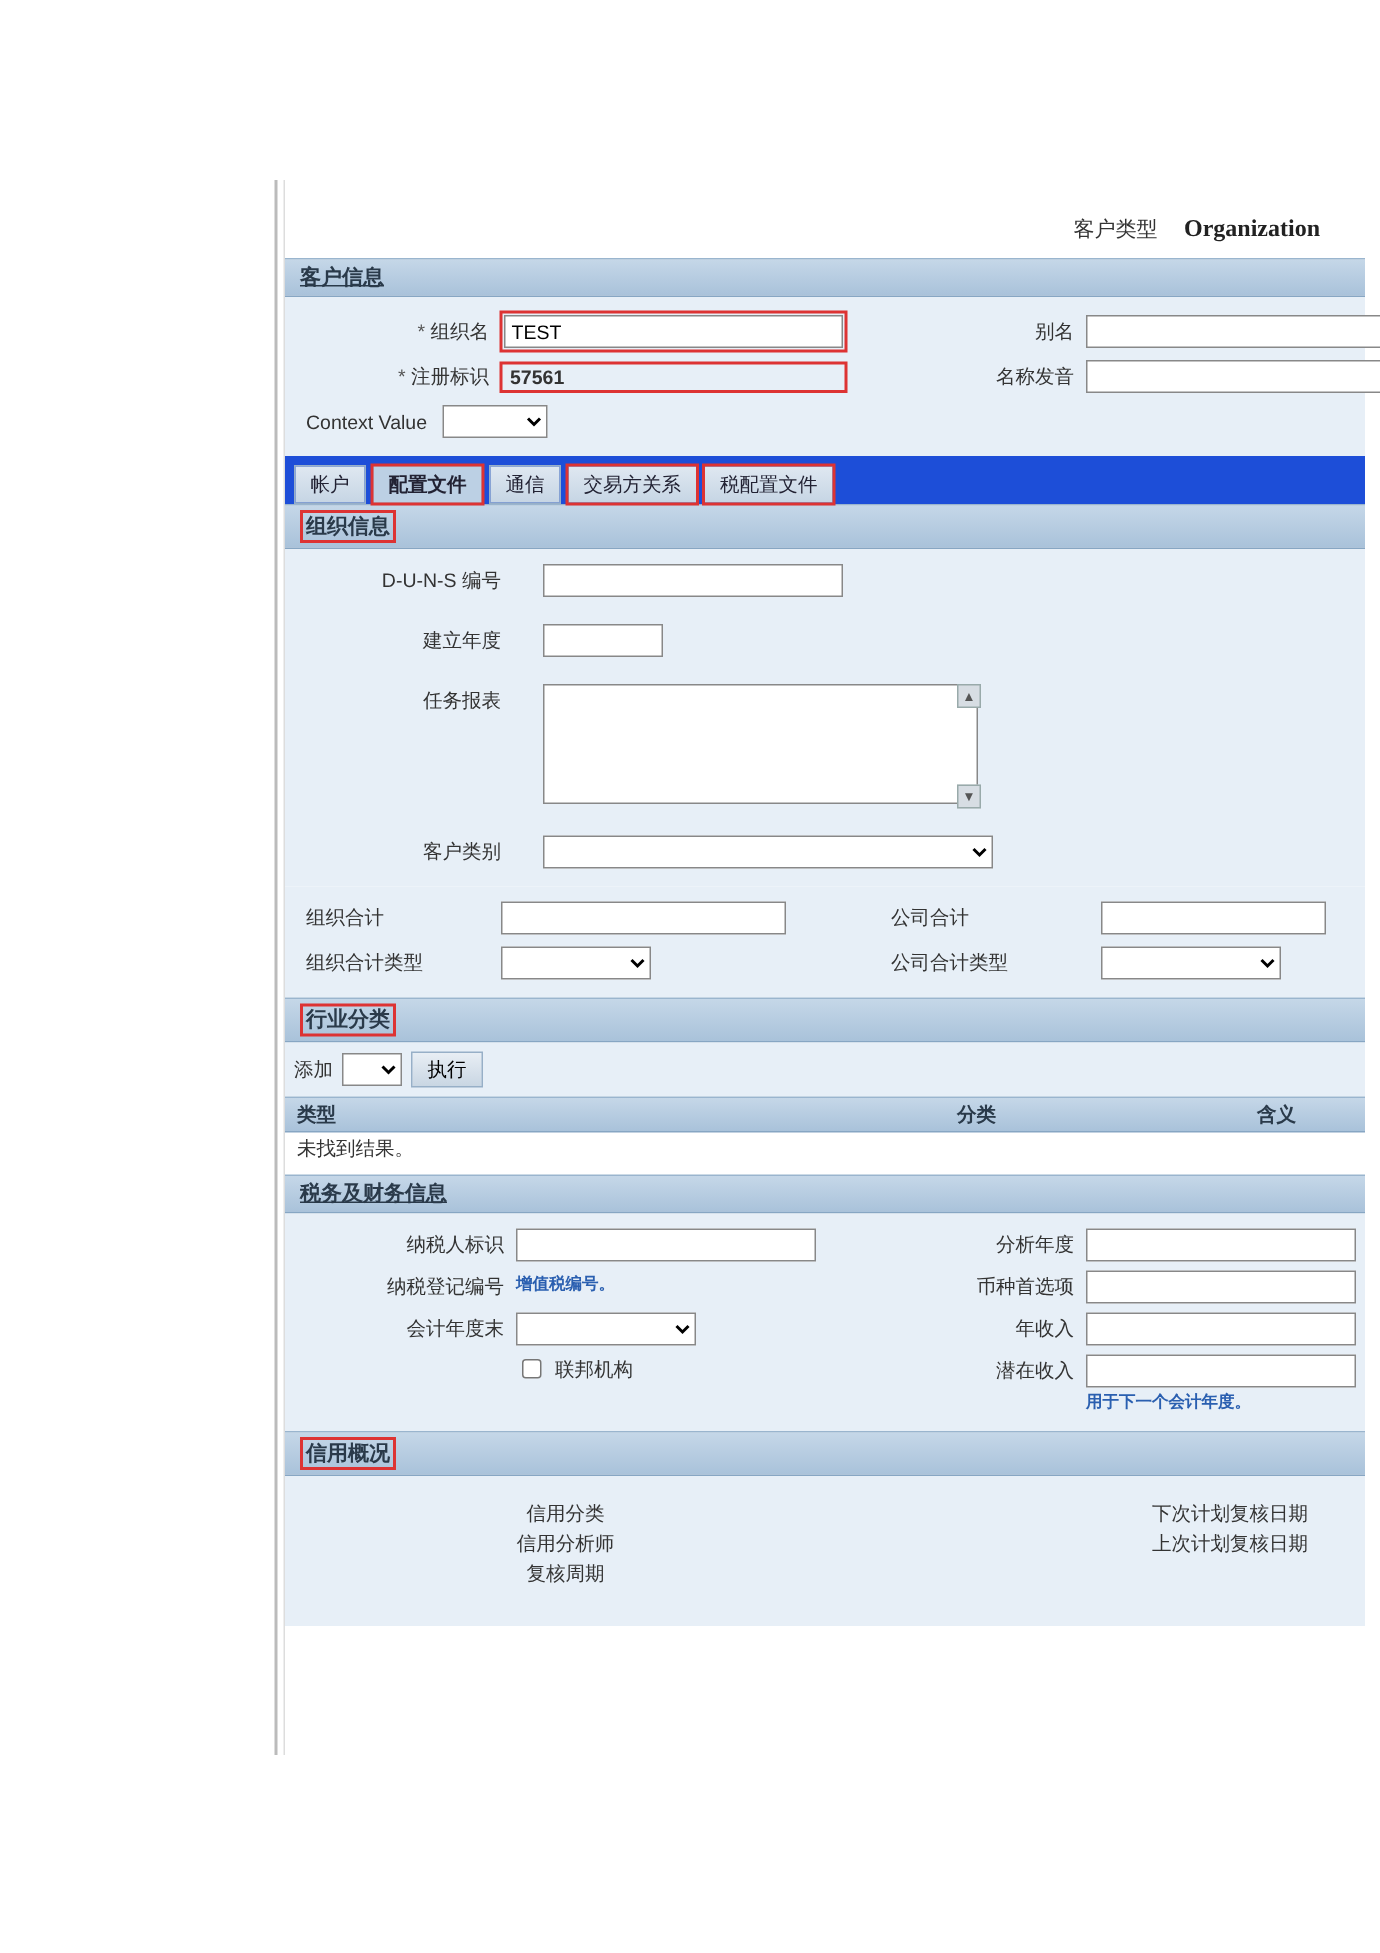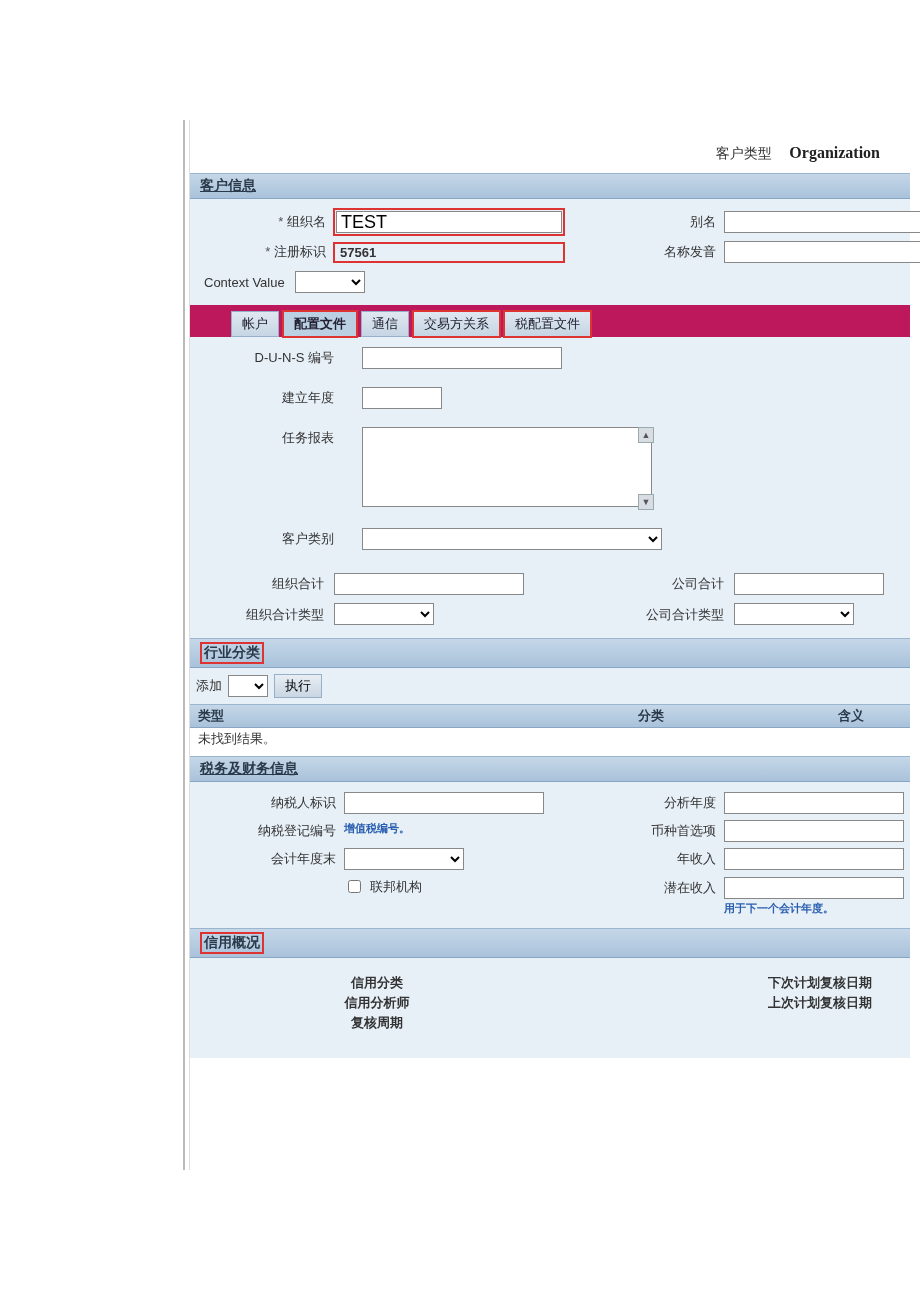--- a/index.html
+++ b/index.html
@@ -72,30 +72,30 @@
     display: grid;
     grid-template-columns: 130px 230px 40px 120px 200px;
     row-gap: 6px;
     align-items: center;
   }
   .form-grid .lbl { text-align: right; color: #333; padding-right: 8px; }
   .form-grid .lbl .req { color: #555; }
   input.text, select.sel, textarea.ta {
     border: 1px solid #888;
     background: #fff;
-    font-size: 18px;
+    font-size: 13px;
     padding: 2px 4px;
     font-family: inherit;
   }
   input.text { height: 22px; }
   select.sel { height: 22px; }
   textarea.ta { height: 80px; resize: none; }
   .red-box { outline: 2px solid #d33; outline-offset: -1px; }
   .red-box-inline { border: 2px solid #d33; padding: 0 2px; display: inline-block; }
-  .tabs { background: #be185d; padding-top: 6px; padding-left: 35px; }
+  .tabs { background: #1d4ed8; padding-top: 6px; }
   .tab-row { display: flex; gap: 4px; padding: 0 6px; }
   .tab {
     background: linear-gradient(#dfe8f1, #c6d5e4);
     border: 1px solid #97afc7;
     padding: 3px 10px;
     font-size: 13px;
     color: #223;
     cursor: pointer;
   }
   .tab.active {
@@ -133,21 +133,21 @@
     grid-template-columns: 140px 220px 40px 120px 200px;
     row-gap: 6px;
     align-items: start;
   }
   .tax-grid .lbl { text-align: right; padding-right: 8px; padding-top: 2px; }
   .credit-grid {
     display: grid;
     grid-template-columns: 1fr 1fr;
     padding: 6px 0;
   }
-  .credit-left, .credit-right { display: flex; flex-direction: column; gap: 2px; font-weight: bold; }
+  .credit-left, .credit-right { display: flex; flex-direction: column; gap: 2px; }
   .credit-left { align-items: center; }
   .credit-right { align-items: flex-end; padding-right: 24px; }
   .chk-row { display: flex; align-items: center; gap: 6px; }
   .textarea-wrap { position: relative; display: inline-block; }
   .ta-scroll-up, .ta-scroll-down {
     position: absolute; right: -2px; width: 16px; height: 16px;
     background: #d7dde3; border: 1px solid #9aa; display: flex;
     align-items: center; justify-content: center; font-size: 9px; color: #555;
   }
   .ta-scroll-up { top: 0; }
@@ -159,21 +159,21 @@
     align-items: start;
     gap: 18px;
   }
   .org-grid .lbl { text-align: right; padding-right: 10px; padding-top: 2px; }
   .emp-grid {
     display: grid;
     grid-template-columns: 130px 200px 60px 140px 160px;
     row-gap: 8px;
     align-items: center;
   }
-  .emp-grid .lbl { text-align: right; padding-right: 10px; }
+  .emp-grid .lbl { text-align: left; padding-right: 10px; }
 </style>
 </head>
 <body>
 
 <div class="page">
   <div class="vline"></div>
   <div class="vline-inner"></div>
 
   <div class="content-area">
 
@@ -206,20 +206,23 @@
     <div class="tabs">
       <div class="tab-row">
         <div class="tab">帐户</div>
         <div class="tab red-box active">配置文件</div>
         <div class="tab">通信</div>
         <div class="tab red-box">交易方关系</div>
         <div class="tab red-box">税配置文件</div>
       </div>
     </div>
 
+    <div class="section-bar">
+      <span class="red-box-inline">组织信息</span>
+    </div>
     <div class="section-body">
       <div class="org-grid">
         <div class="lbl">D-U-N-S 编号</div>
         <div><input class="text" style="width: 200px;" value=""></div>
 
         <div class="lbl">建立年度</div>
         <div><input class="text" style="width: 80px;" value=""></div>
 
         <div class="lbl">任务报表</div>
         <div>

